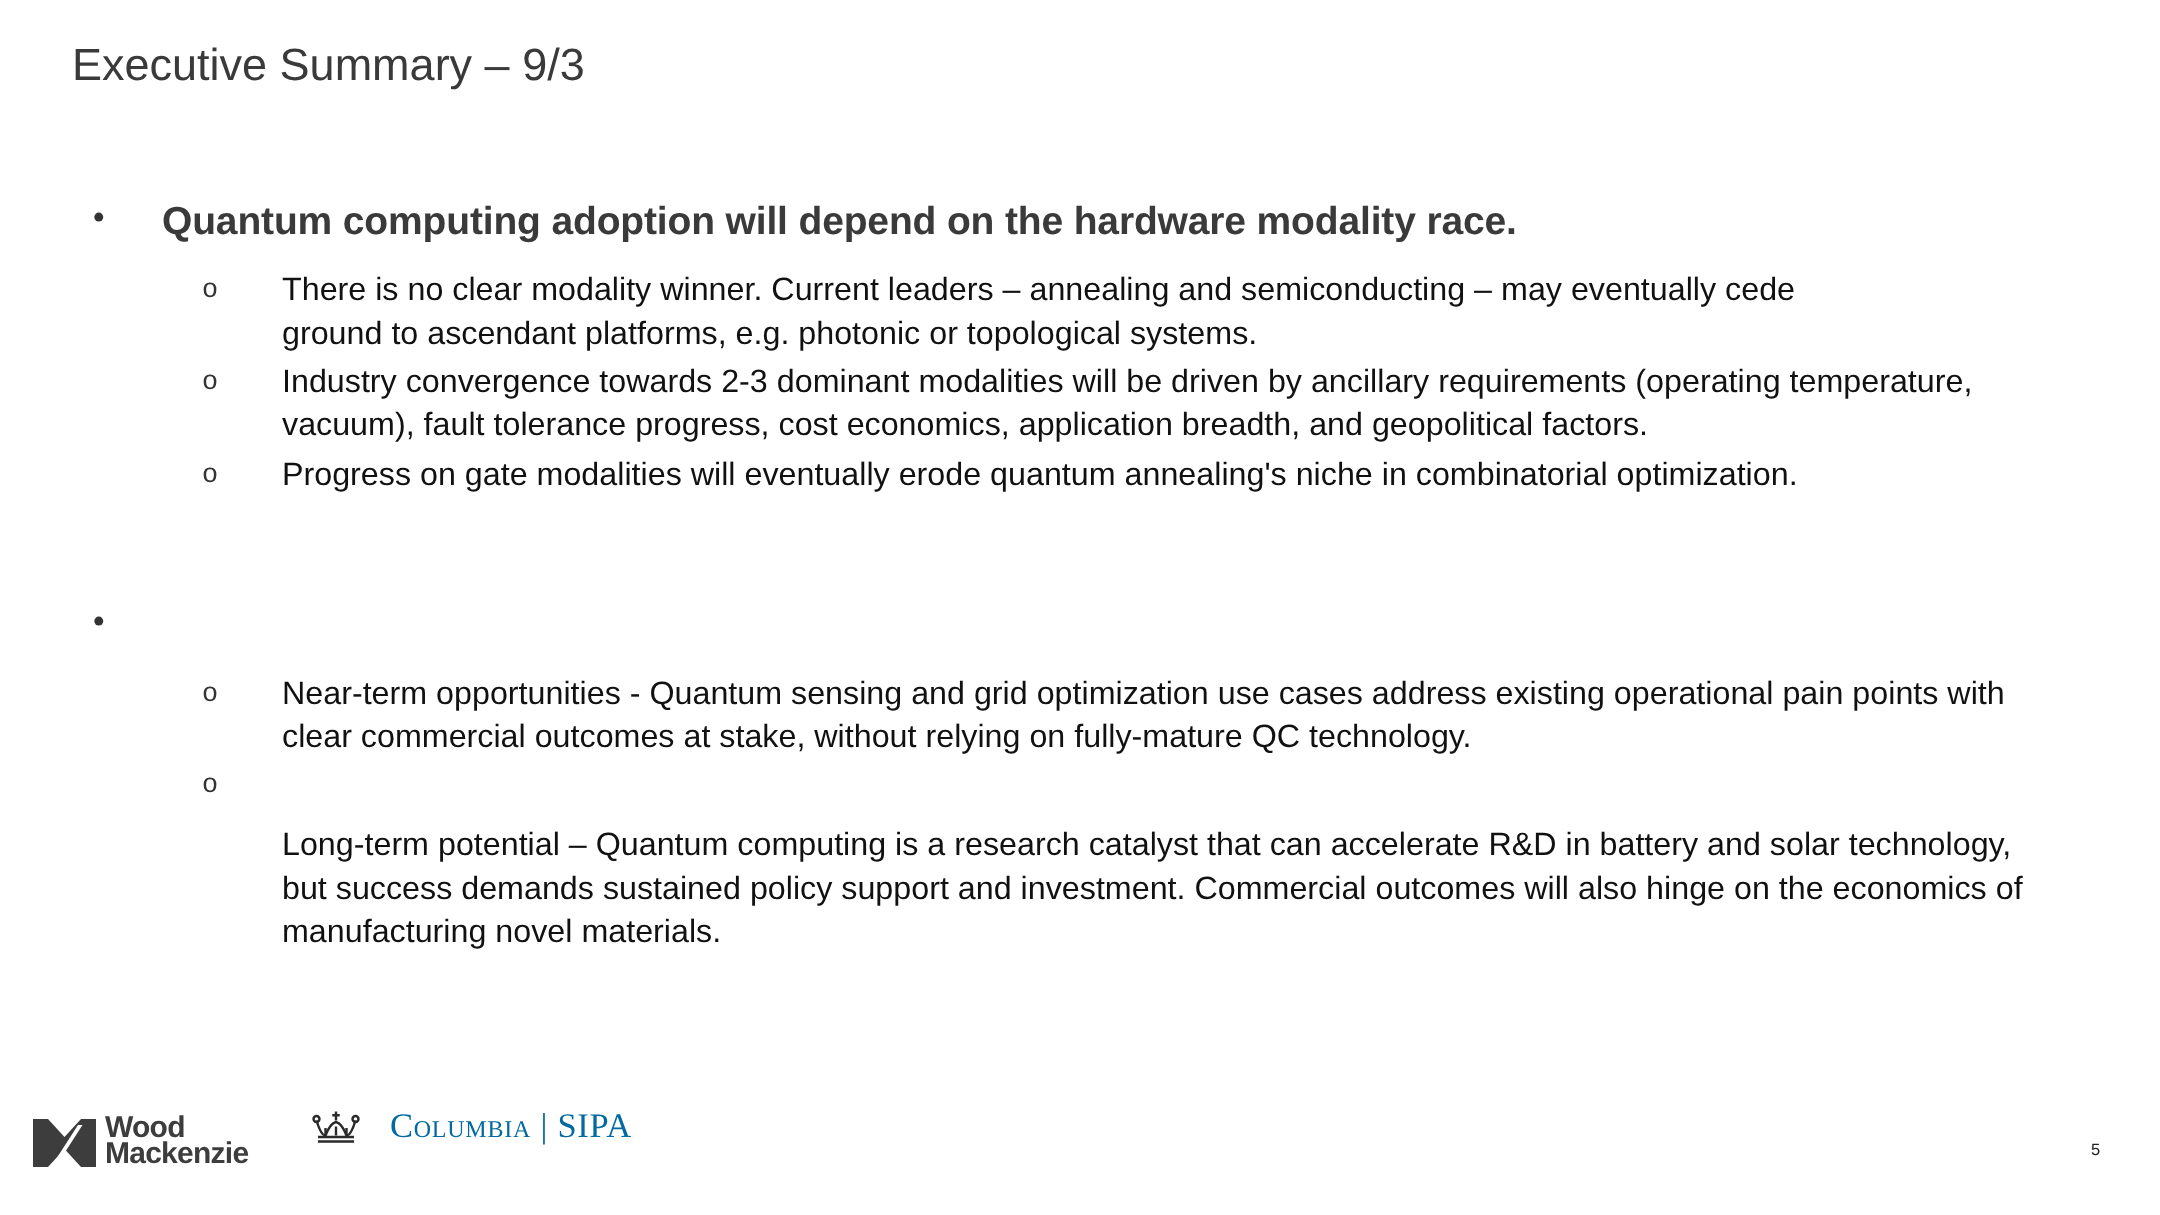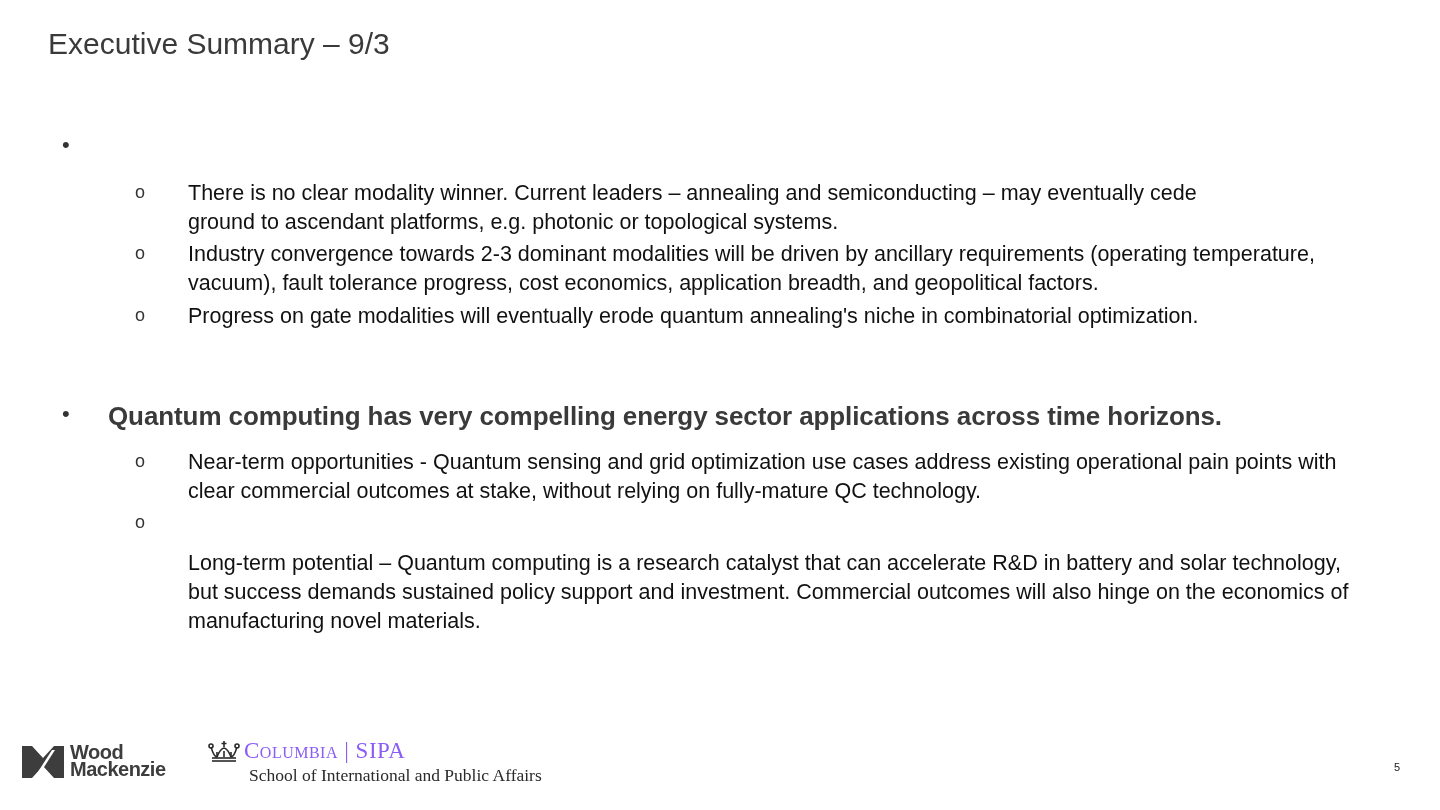--- a/index.html
+++ b/index.html
@@ -37,60 +37,60 @@
     }
     .wm-text {
       font-family: "Liberation Sans", sans-serif; font-weight: bold; color: #3d3d3d;
       font-size: 20px; line-height: 17px; margin-left: 6px; letter-spacing: -0.5px;
     }
     .columbia {
       position: absolute; left: 208px; top: 738px;
     }
     .columbia .top-row { display: flex; align-items: center; }
     .columbia .name {
-      font-family: "Liberation Serif", "DejaVu Serif", serif; color: #8b5cf6; font-size: 23px;
-      margin-left: 4px; letter-spacing: 0.5px; font-variant: small-caps;
+      font-family: "Liberation Serif", "DejaVu Serif", serif; color: #0369a1; font-size: 23px;
+      margin-left: 20px; letter-spacing: 0.5px; font-variant: small-caps;
     }
     .columbia .sub-name {
       font-family: "Liberation Serif", "DejaVu Serif", serif; color: #2a2a2a; font-size: 17.5px;
       margin-left: 41px; margin-top: 1px; white-space: nowrap;
     }
     .page-num {
       position: absolute; left: 1394px; top: 761px; font-size: 11px; color: #222;
     }
   </style>
 </head>
 <body>
 
 <div>
 
   <div class="title">Executive Summary – 9/3</div>
 
   <div class="main-bullet" style="top:132px;">
     <span class="dot">•</span>
+    <span class="text">Quantum computing adoption will depend on the hardware modality race.</span>
   </div>
 
   <div class="sub" style="top:179px;">
     <span class="marker">o</span>
     <div class="text" style="width:1080px;">There is no clear modality winner. Current leaders – annealing and semiconducting – may eventually cede ground to ascendant platforms, e.g. photonic or topological systems.</div>
   </div>
 
   <div class="sub" style="top:240px;">
     <span class="marker">o</span>
     <div class="text" style="width:1130px;">Industry convergence towards 2-3 dominant modalities will be driven by ancillary requirements (operating temperature, vacuum), fault tolerance progress, cost economics, application breadth, and geopolitical factors.</div>
   </div>
 
   <div class="sub" style="top:302px;">
     <span class="marker">o</span>
     <div class="text">Progress on gate modalities will eventually erode quantum annealing's niche in combinatorial optimization.</div>
   </div>
 
   <div class="main-bullet" style="top:401px;">
     <span class="dot">•</span>
-    <span class="text">Quantum computing has very compelling energy sector applications across time horizons.</span>
   </div>
 
   <div class="sub" style="top:448px;">
     <span class="marker">o</span>
     <div class="text" style="width:1170px;">Near-term opportunities - Quantum sensing and grid optimization use cases address existing operational pain points with clear commercial outcomes at stake, without relying on fully-mature QC technology.</div>
   </div>
 
   <div class="sub" style="top:509px;">
     <span class="marker">o</span>
     <div class="text" style="width:1170px;margin-top:40px;">Long-term potential – Quantum computing is a research catalyst that can accelerate R&amp;D in battery and solar technology, but success demands sustained policy support and investment. Commercial outcomes will also hinge on the economics of manufacturing novel materials.</div>
@@ -115,17 +115,16 @@
           <path d="M4 19 L28 19"></path>
           <path d="M4 22 L28 22"></path>
           <circle cx="3" cy="7" r="2"></circle>
           <circle cx="29" cy="7" r="2"></circle>
           <path d="M16 2 L16 8 M13.5 4.5 L18.5 4.5"></path>
           <path d="M9 18 L9 13 M23 18 L23 13 M16 18 L16 12"></path>
         </g>
       </svg>
       <span class="name">Columbia | SIPA</span>
     </div>
-    <div class="sub-name">School of International and Public Affairs</div>
   </div>
 
   <div class="page-num">5</div>
 </div>
 
 </body></html>

